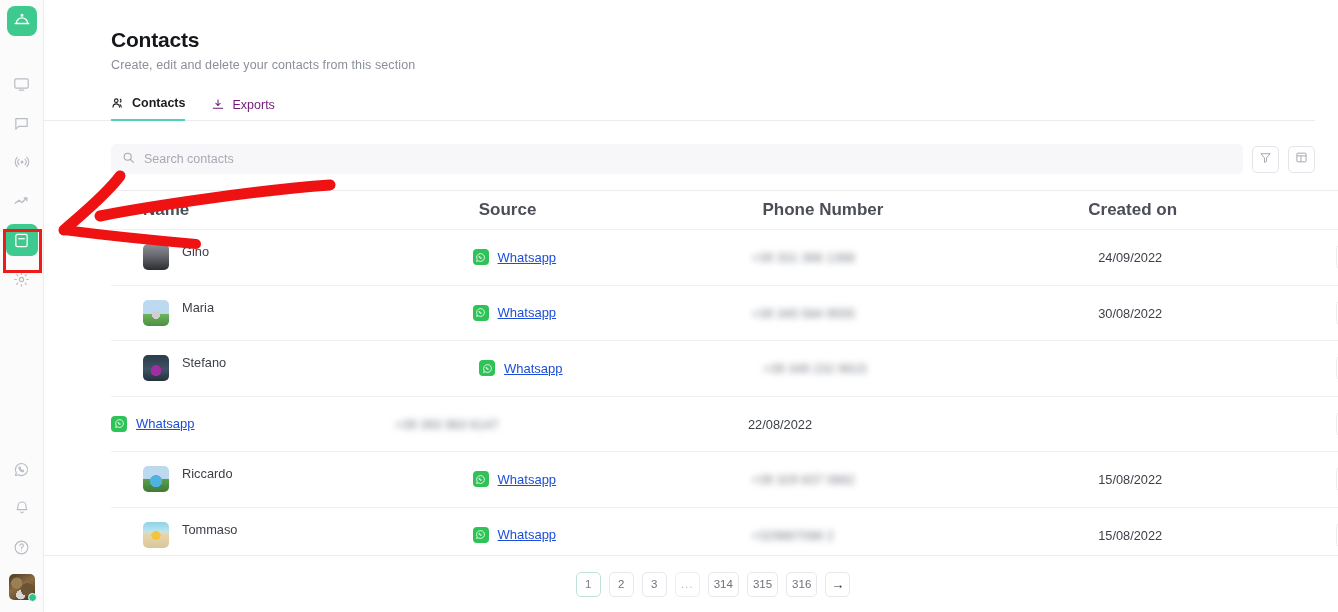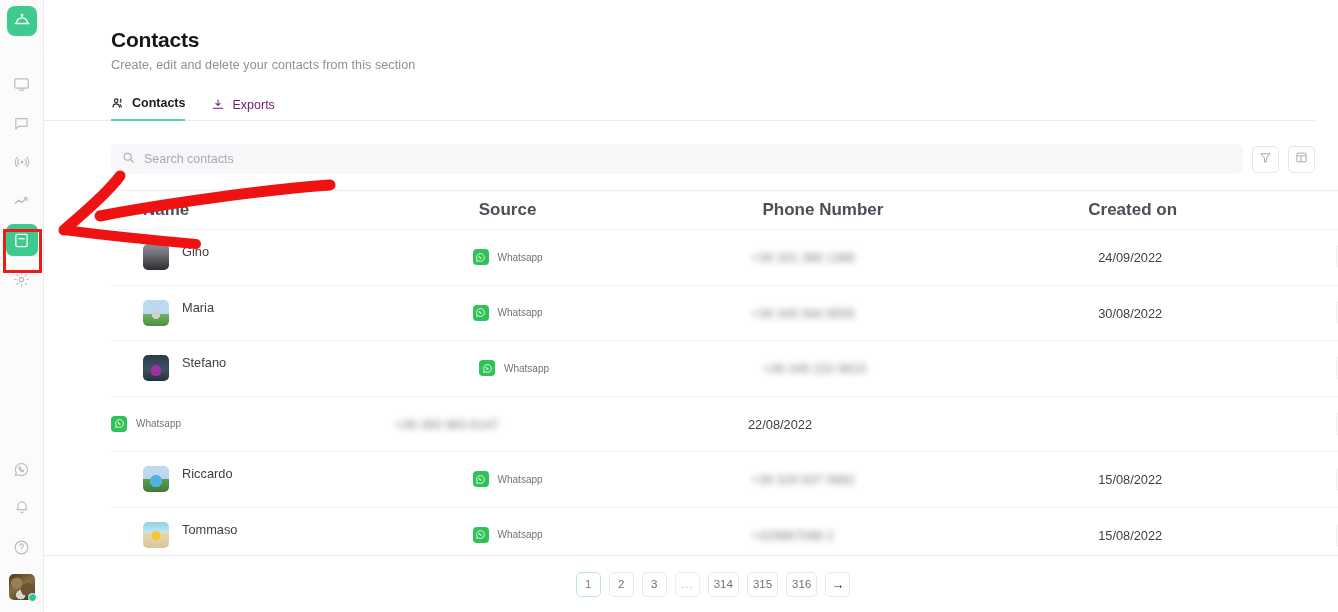--- a/index.html
+++ b/index.html
@@ -111,21 +111,21 @@
   .t-head { height: 38px; }
   .t-head .cell { font-size: 17px; font-weight: bold; color: #4b4e57; }
   .t-row { height: 55.5px; border-top: 1px solid #f0f0f3; }
   .c-name   { width: 368px; display: flex; align-items: flex-start; gap: 13px; padding-left: 32px; }
   .c-source { width: 268px; display: flex; align-items: center; gap: 9px; }
   .c-phone  { width: 326px; margin-left: 16px; }
   .c-date   { width: 270px; }
   .c-act    { flex: 1 1 auto; display: flex; justify-content: flex-end; padding-right: 24px; }
 
   .name-text { font-size: 12.8px; color: #3c3f47; }
-  .src-text  { font-size: 10px; color: #737373; }
+  .src-text  { font-size: 13px; color: #1d4ed8; text-decoration: underline; }
   .date-text { font-size: 12.8px; color: #3c3f47; margin-left: 27px; }
   .phone-text {
     font-size: 12.8px; color: #7b7f88;
     filter: blur(3.4px); user-select: none;
   }
   .wa-badge {
     width: 16px; height: 16px; border-radius: 4px; background: #2fc357;
     display: flex; align-items: center; justify-content: center;
   }
   .kebab {

